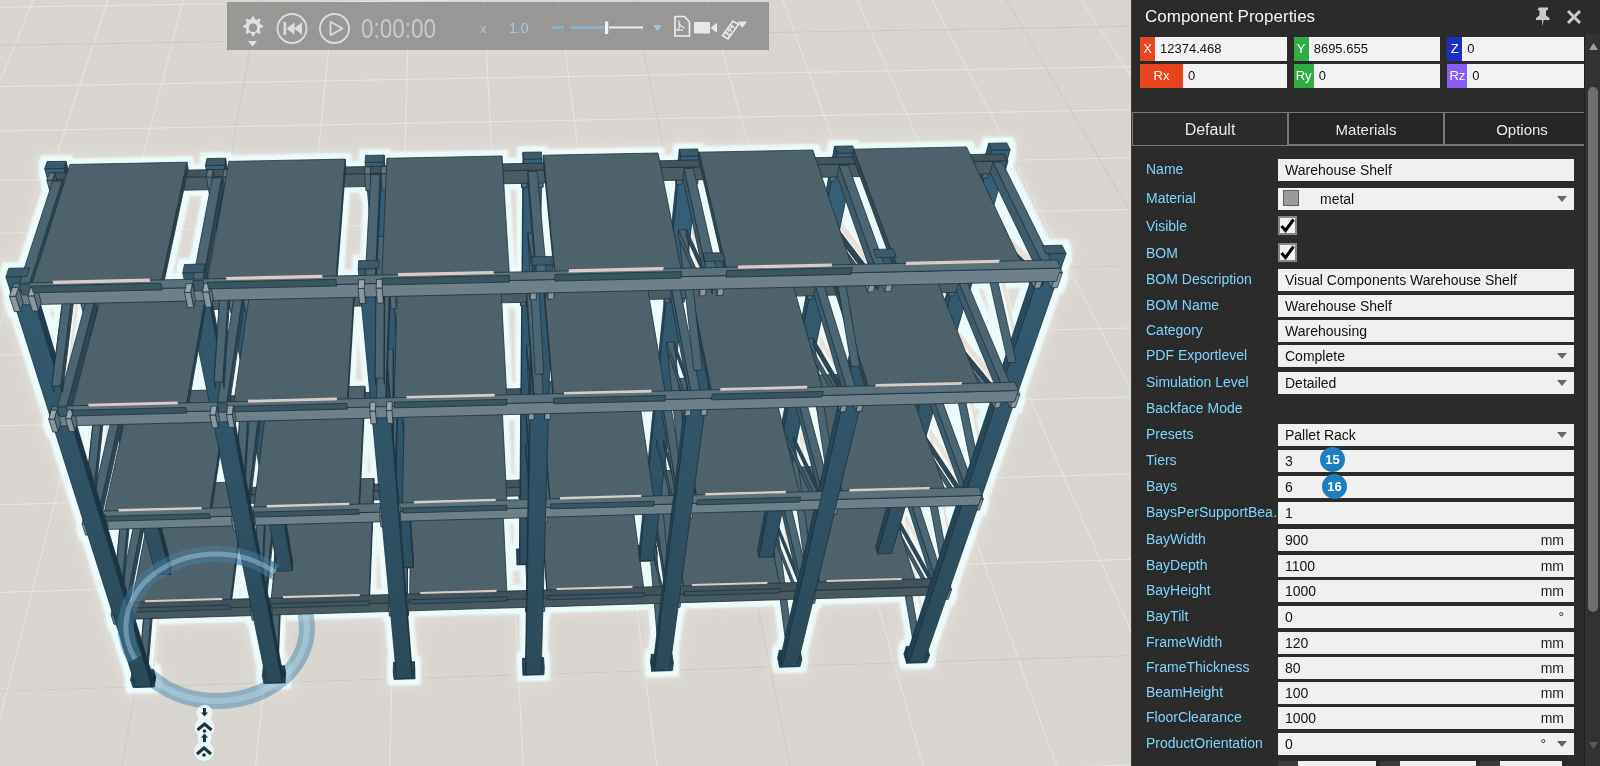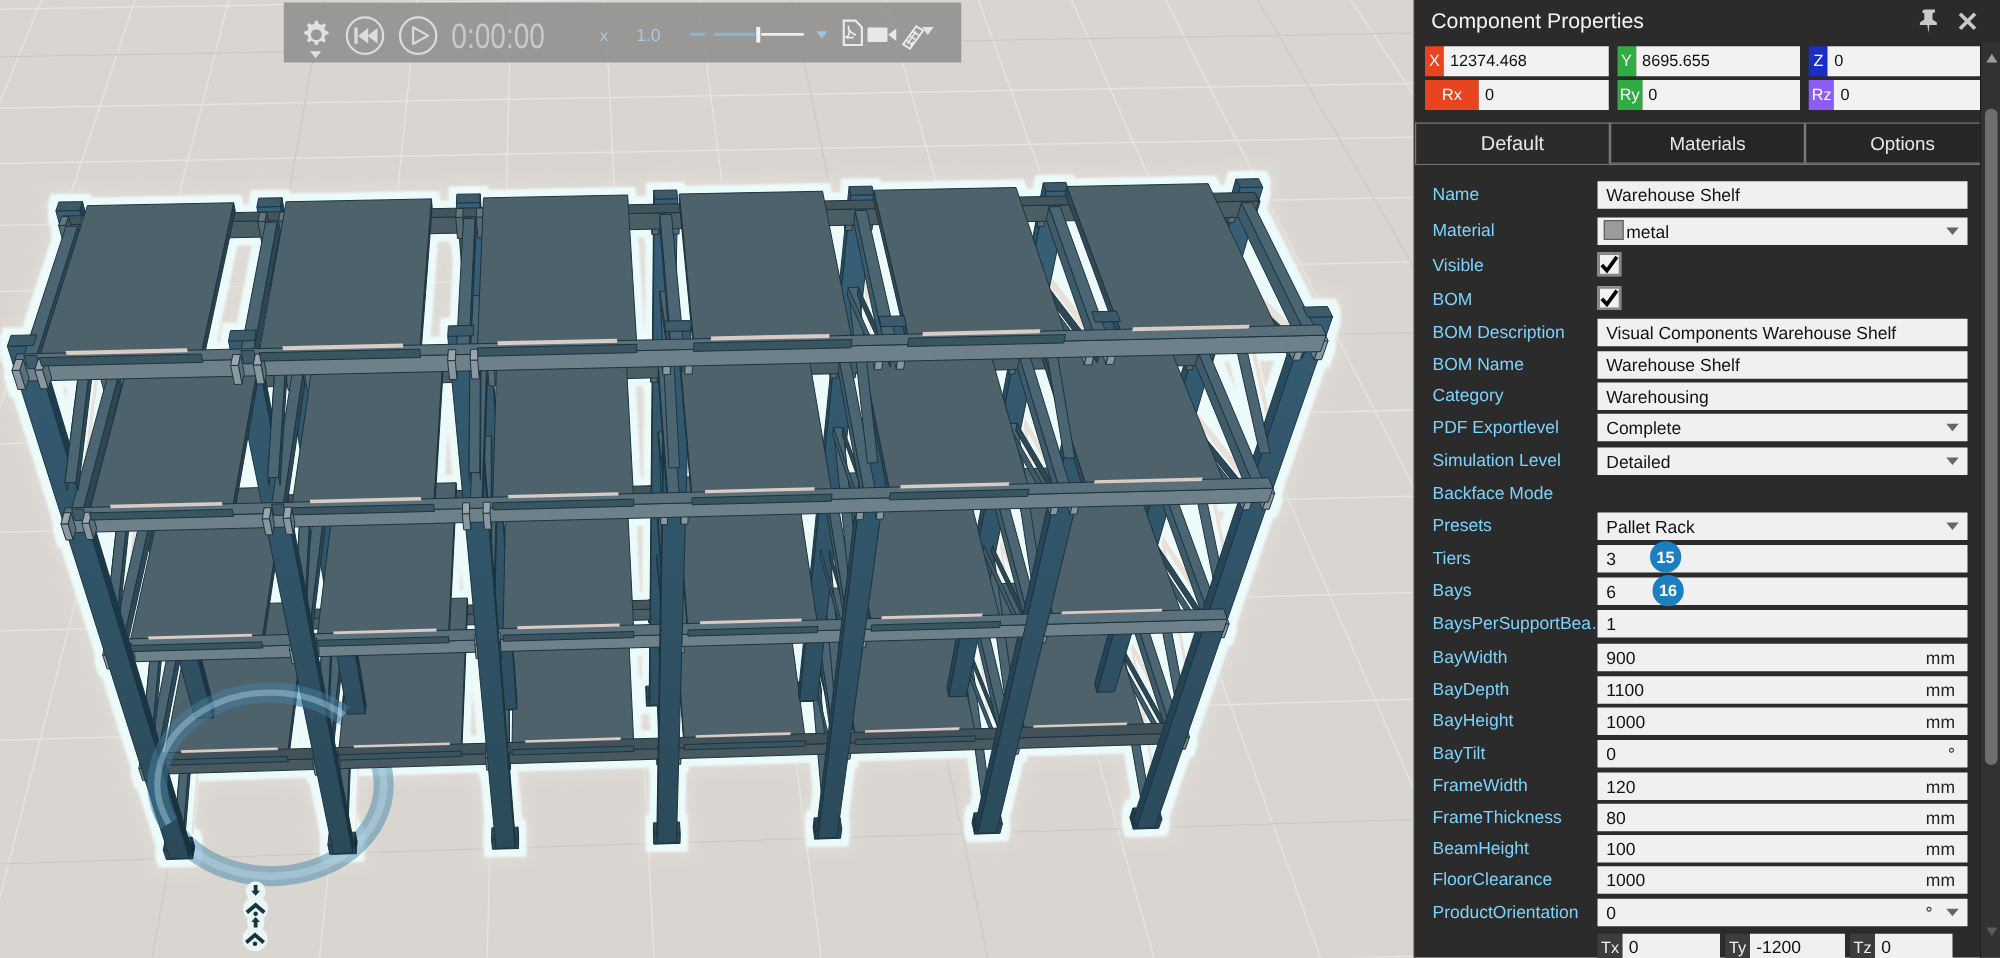--- a/index.html
+++ b/index.html
@@ -2,21 +2,21 @@
 <html><head><meta charset="utf-8"><style>
 *{margin:0;padding:0;box-sizing:border-box}
 body{width:1600px;height:766px;overflow:hidden;font-family:"Liberation Sans",sans-serif;background:#d9d6d2}
 #vp{position:absolute;left:0;top:0;width:1131px;height:766px;background:#d9d6d2}
 #panel{position:absolute;left:1131px;top:0;width:469px;height:766px;background:#2b2b2b;border-left:1px solid #3f3f3f}
 #title{height:34px;color:#f4f4f4;font-size:17px;line-height:33px;padding-left:13px;position:relative}
 .coordrow{display:flex;margin:3px 6px 0 8px}
 .cgroup{display:flex;margin-right:7px}
 .clabel{width:15px;height:24px;color:#fff;font-size:13px;line-height:24px;text-align:center;flex:none}
 .cfield{height:24px;background:#f2f2f2;color:#111;font-size:13px;line-height:24px;padding-left:5px;flex:1}
-#tabs{display:flex;margin-top:10px;height:34px;border-bottom:1px solid #777}
+#tabs{display:flex;margin-top:24px;height:34px;border-bottom:1px solid #777}
 .tab{flex:1;text-align:center;line-height:34px;font-size:15px;color:#e8e8e8;border:1px solid #777;border-bottom:1px solid #777;background:#262626}
 .tab.active{border-bottom:none;background:#2b2b2b;font-size:16px}
 #props{position:relative;margin-top:13px}
 .prow{position:absolute;left:0;width:100%;height:22px}
 .plabel{position:absolute;left:14px;top:0;color:#7dd3fc;font-size:14px;line-height:21px;white-space:nowrap}
 .pfield{position:absolute;left:146px;width:296px;height:22px;background:#f0f0f0;color:#111;font-size:14px;line-height:22px;padding-left:7px}
 .unit{position:absolute;right:10px;top:0;color:#222;font-size:14px}
 .darr{position:absolute;right:7px;top:8px;width:0;height:0;border-left:5px solid transparent;border-right:5px solid transparent;border-top:6px solid #666}
 .cb{position:absolute;left:146px;top:0;width:19px;height:19px;background:#f2f2f2;border:2px solid #878787;color:#000;font-size:15px;line-height:15px;text-align:center;font-weight:bold}
 .badge{position:absolute;width:25px;height:25px;border-radius:50%;background:#1c7fc0;color:#fff;font-size:13px;font-weight:bold;text-align:center;line-height:25px}
@@ -1015,21 +1015,21 @@
       <div class="tab">Materials</div>
       <div class="tab">Options</div>
 </div>
 <div id="props">
 <div class="prow" style="top:0px">
         <div class="plabel">Name</div>
         <div class="pfield">Warehouse Shelf</div>
       </div>
 <div class="prow" style="top:29px">
         <div class="plabel">Material</div>
-        <div class="pfield"><span class="swatch"></span><span style="padding-left:16px">metal</span><span class="darr"></span></div>
+        <div class="pfield"><span class="swatch"></span><span style="padding-left:35px">metal</span><span class="darr"></span></div>
       </div>
 <div class="prow" style="top:57px">
         <div class="plabel">Visible</div>
         <div class="cb"><svg width="15" height="15" viewBox="0 0 15 15">
             <path d="M1.5 8 l4 4.5 L13.5 1.5" stroke="#000" stroke-width="3" fill="none"></path>
           </svg></div>
       </div>
 <div class="prow" style="top:84px">
         <div class="plabel">BOM</div>
         <div class="cb"><svg width="15" height="15" viewBox="0 0 15 15">

